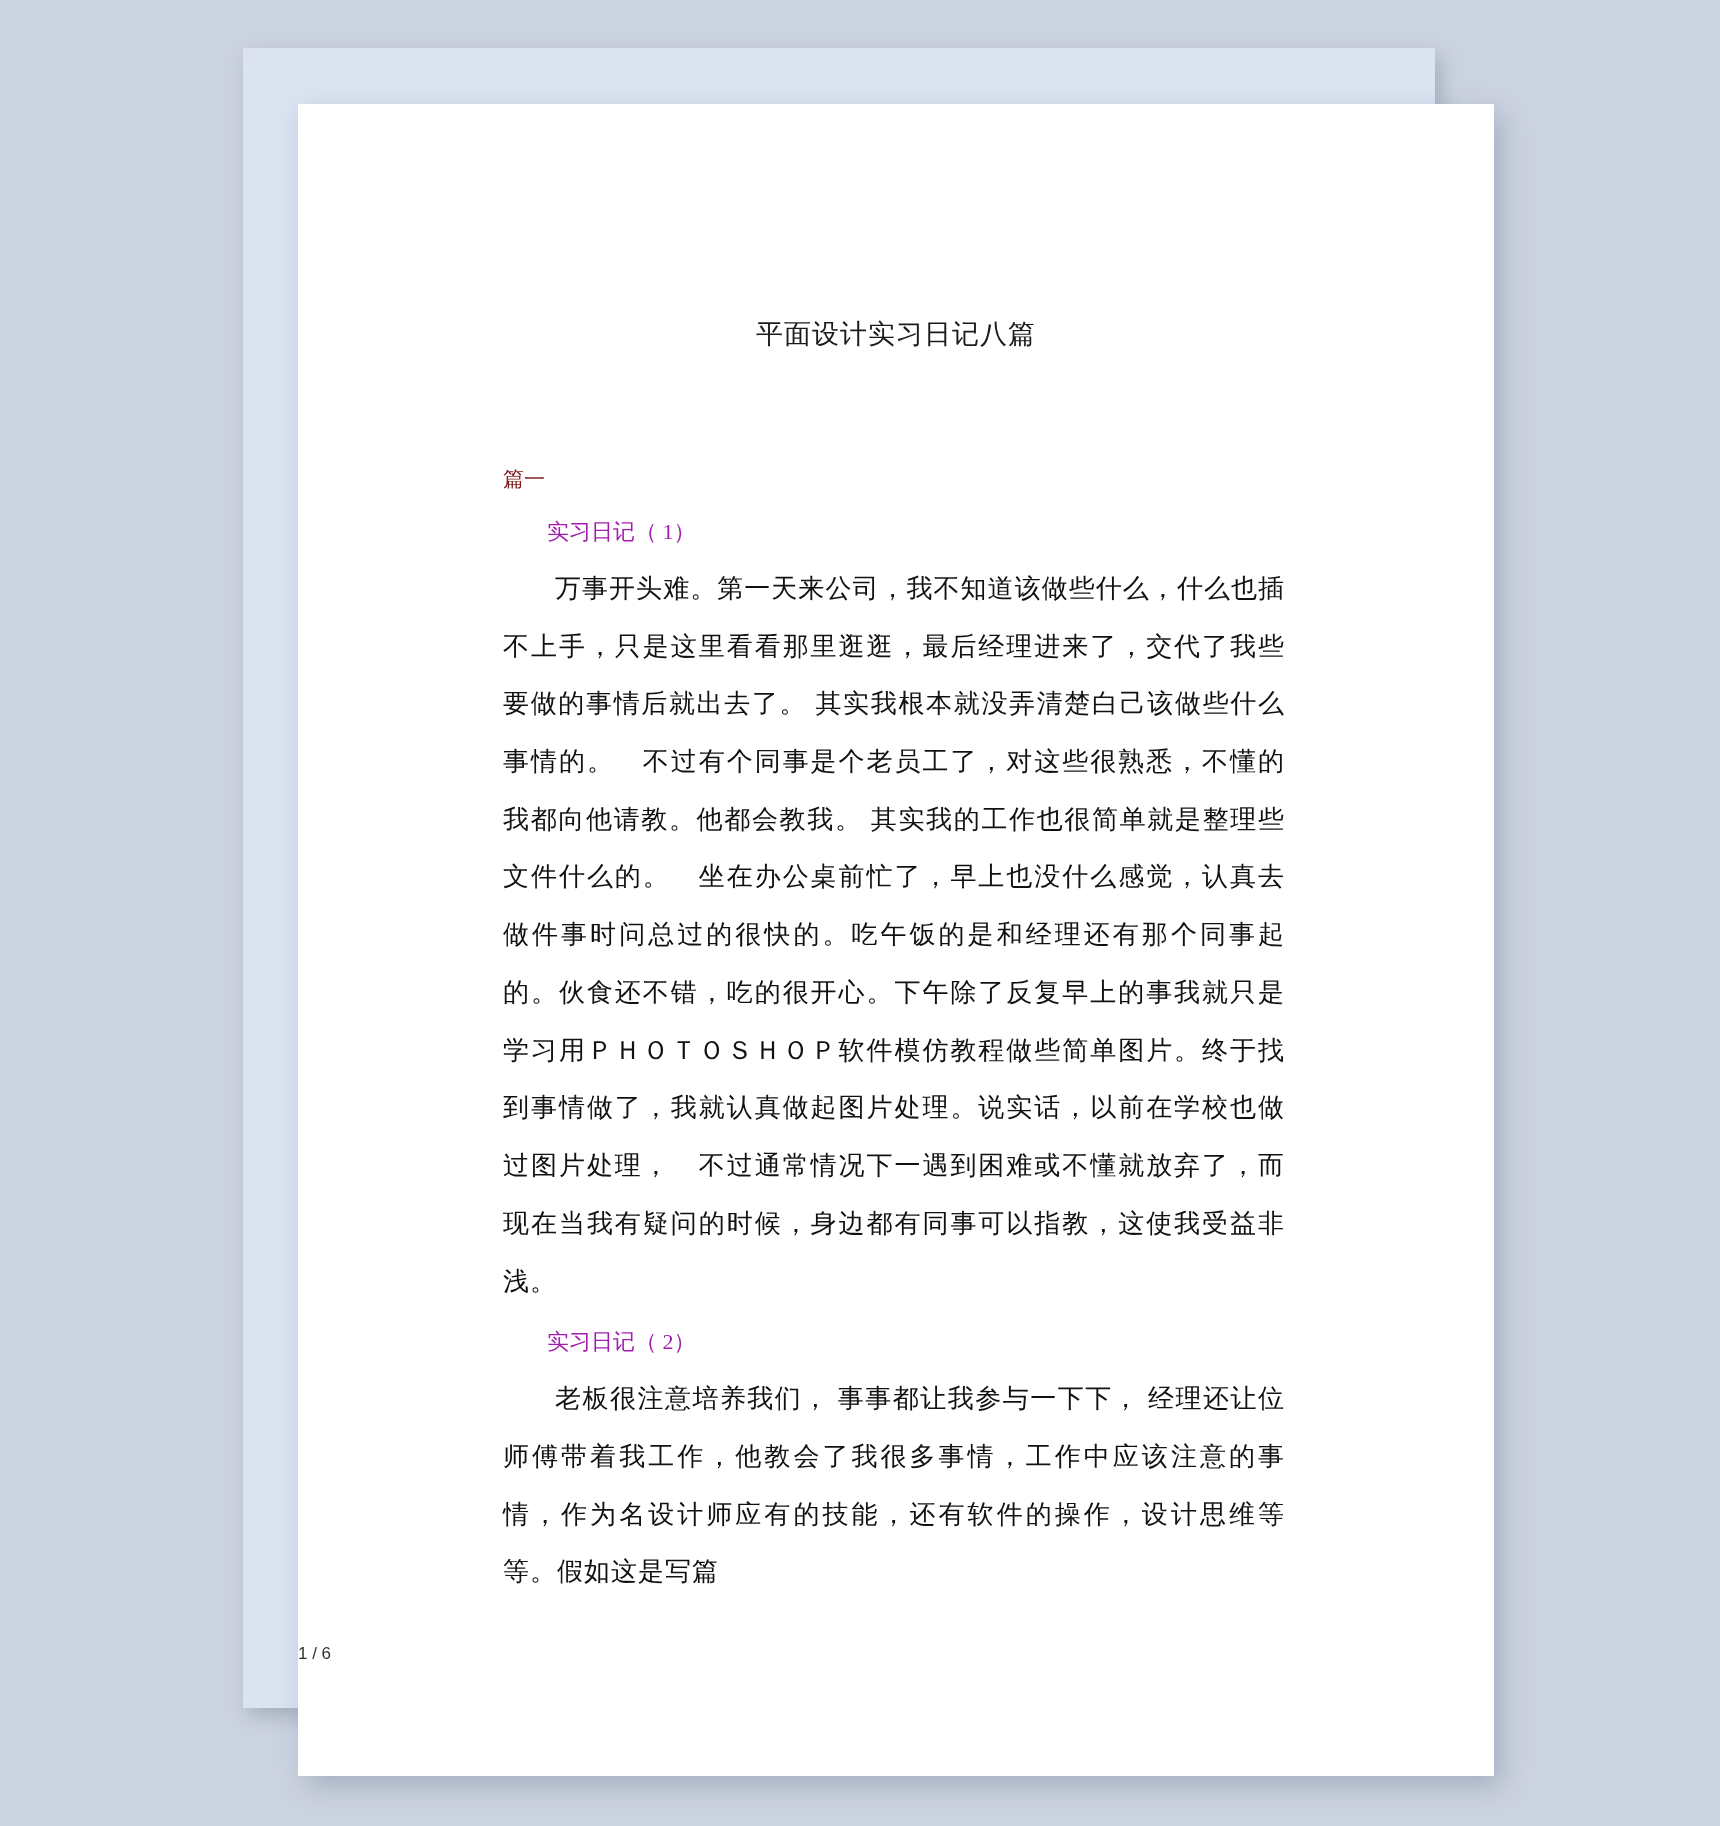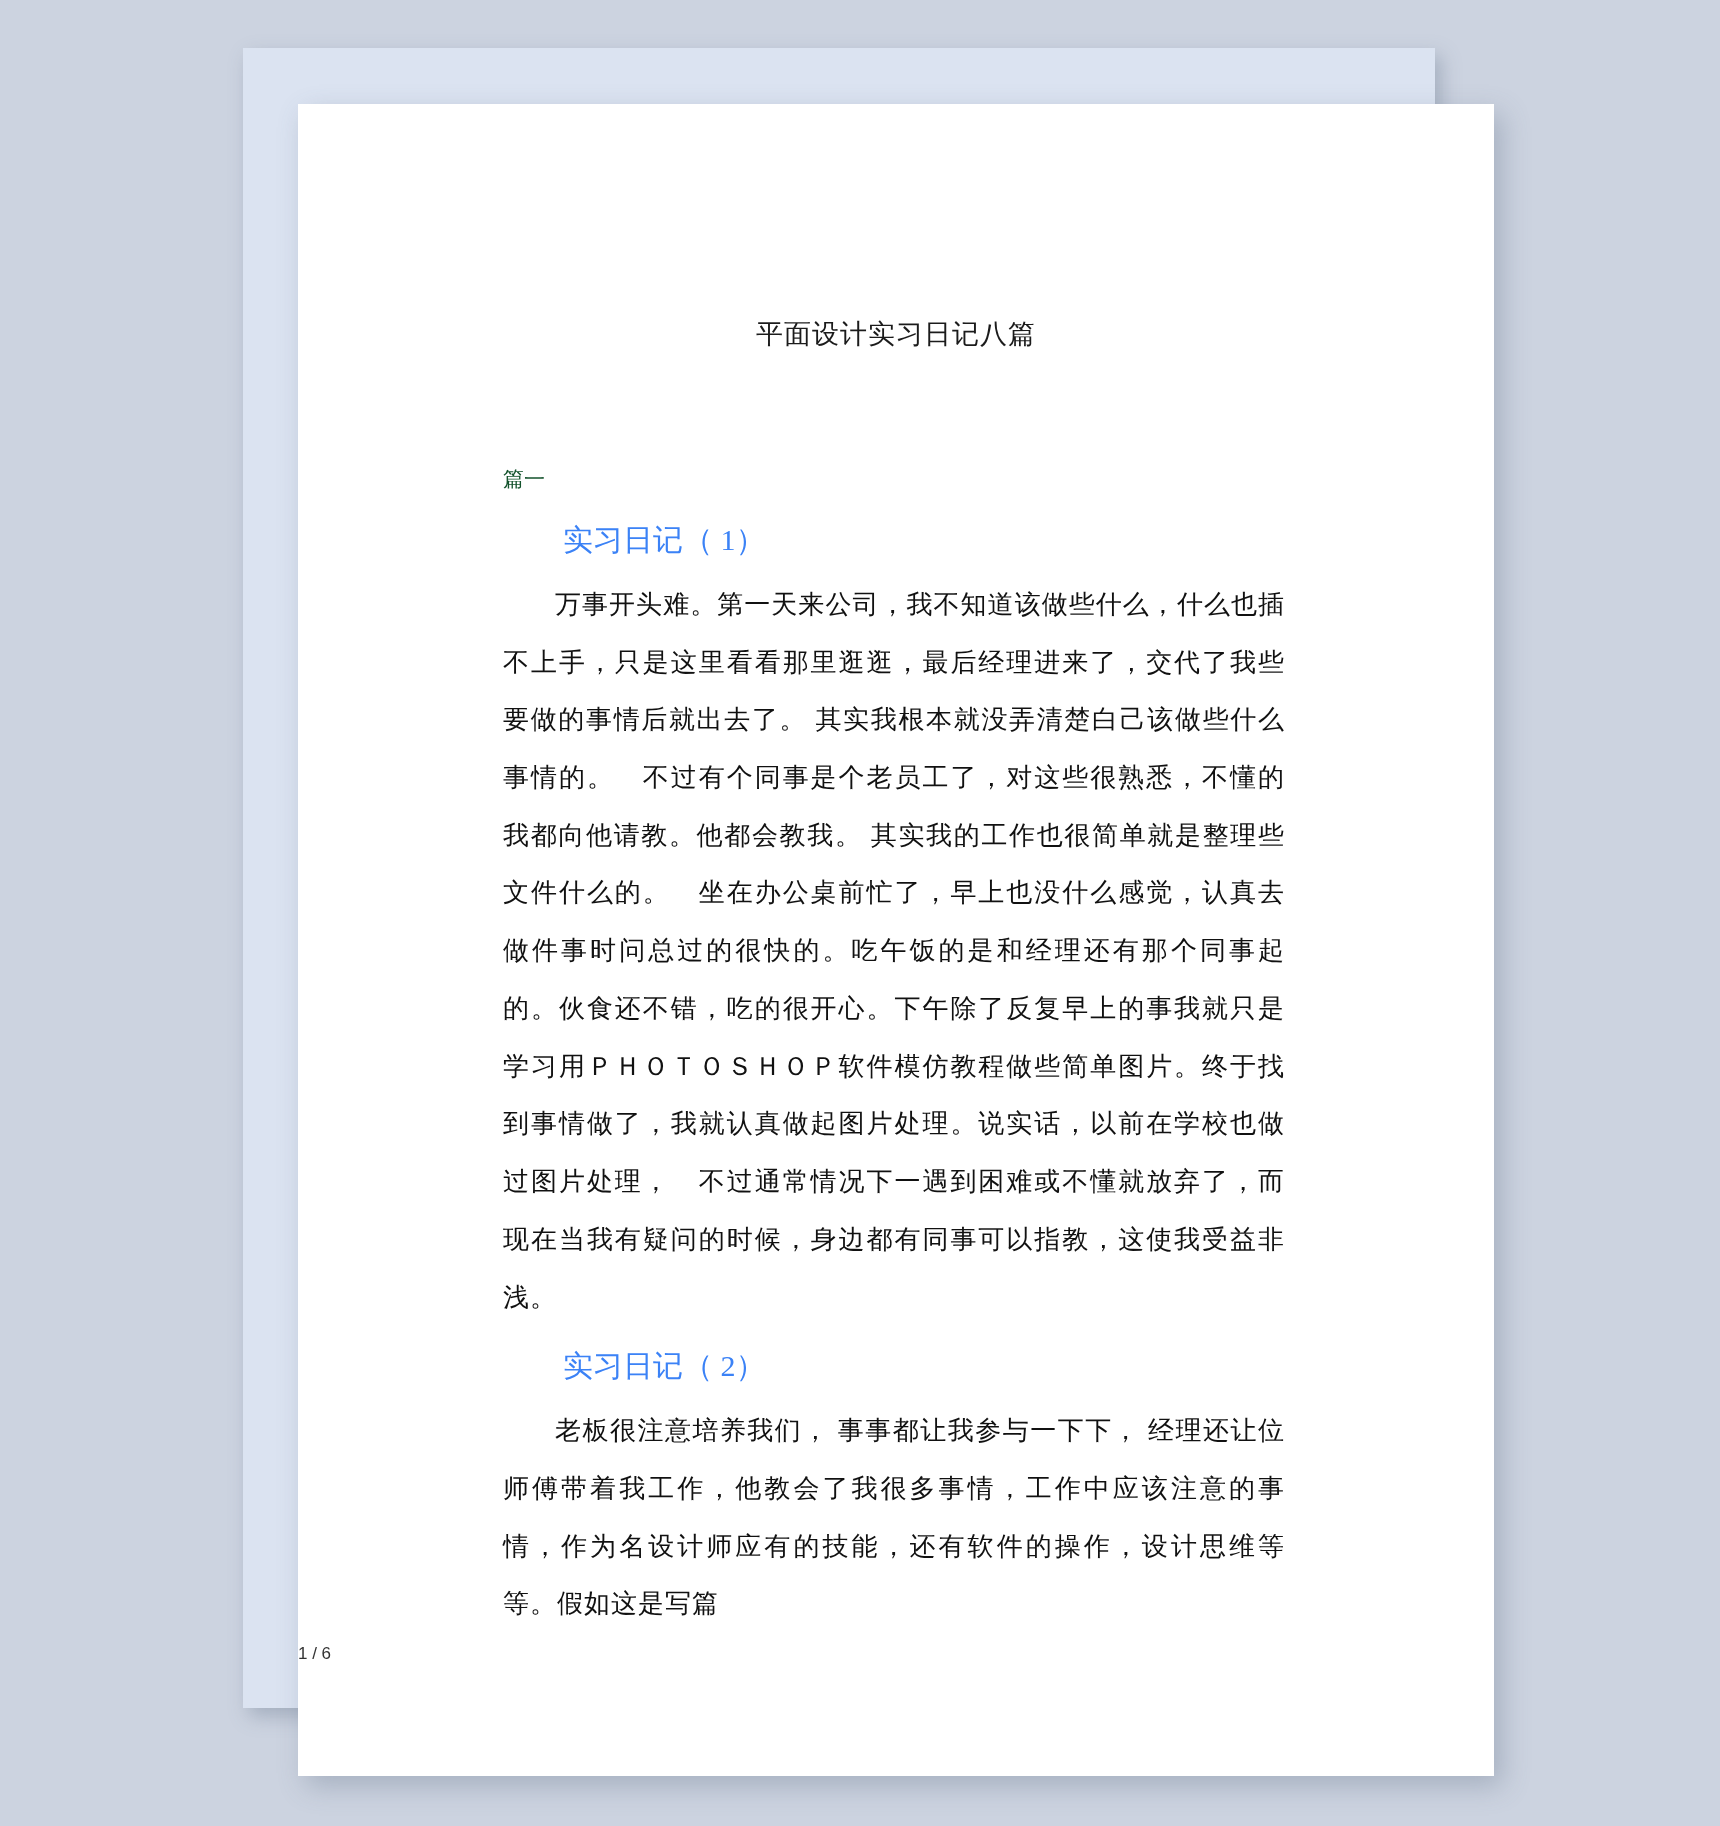--- a/index.html
+++ b/index.html
@@ -60,29 +60,29 @@
 
   .body-block {
     position: absolute;
     left: 205px;
     top: 330px;
     width: 790px;
   }
 
   .sec-head {
     font-size: 21px;
-    color: #14532d;
+    color: #7f1d1d;
     line-height: 1.9;
     margin-top: 26px;
     margin-bottom: 0;
   }
 
   .sub-head {
-    font-size: 30px;
-    color: #3b82f6;
+    font-size: 22px;
+    color: #a21caf;
     text-indent: 2em;
     line-height: 2.0;
     margin: 10px 0 0 0;
     font-family: Liberation Serif, serif;
   }
 
   .para {
     font-size: 26px;
     color: #111111;
     text-indent: 2em;

